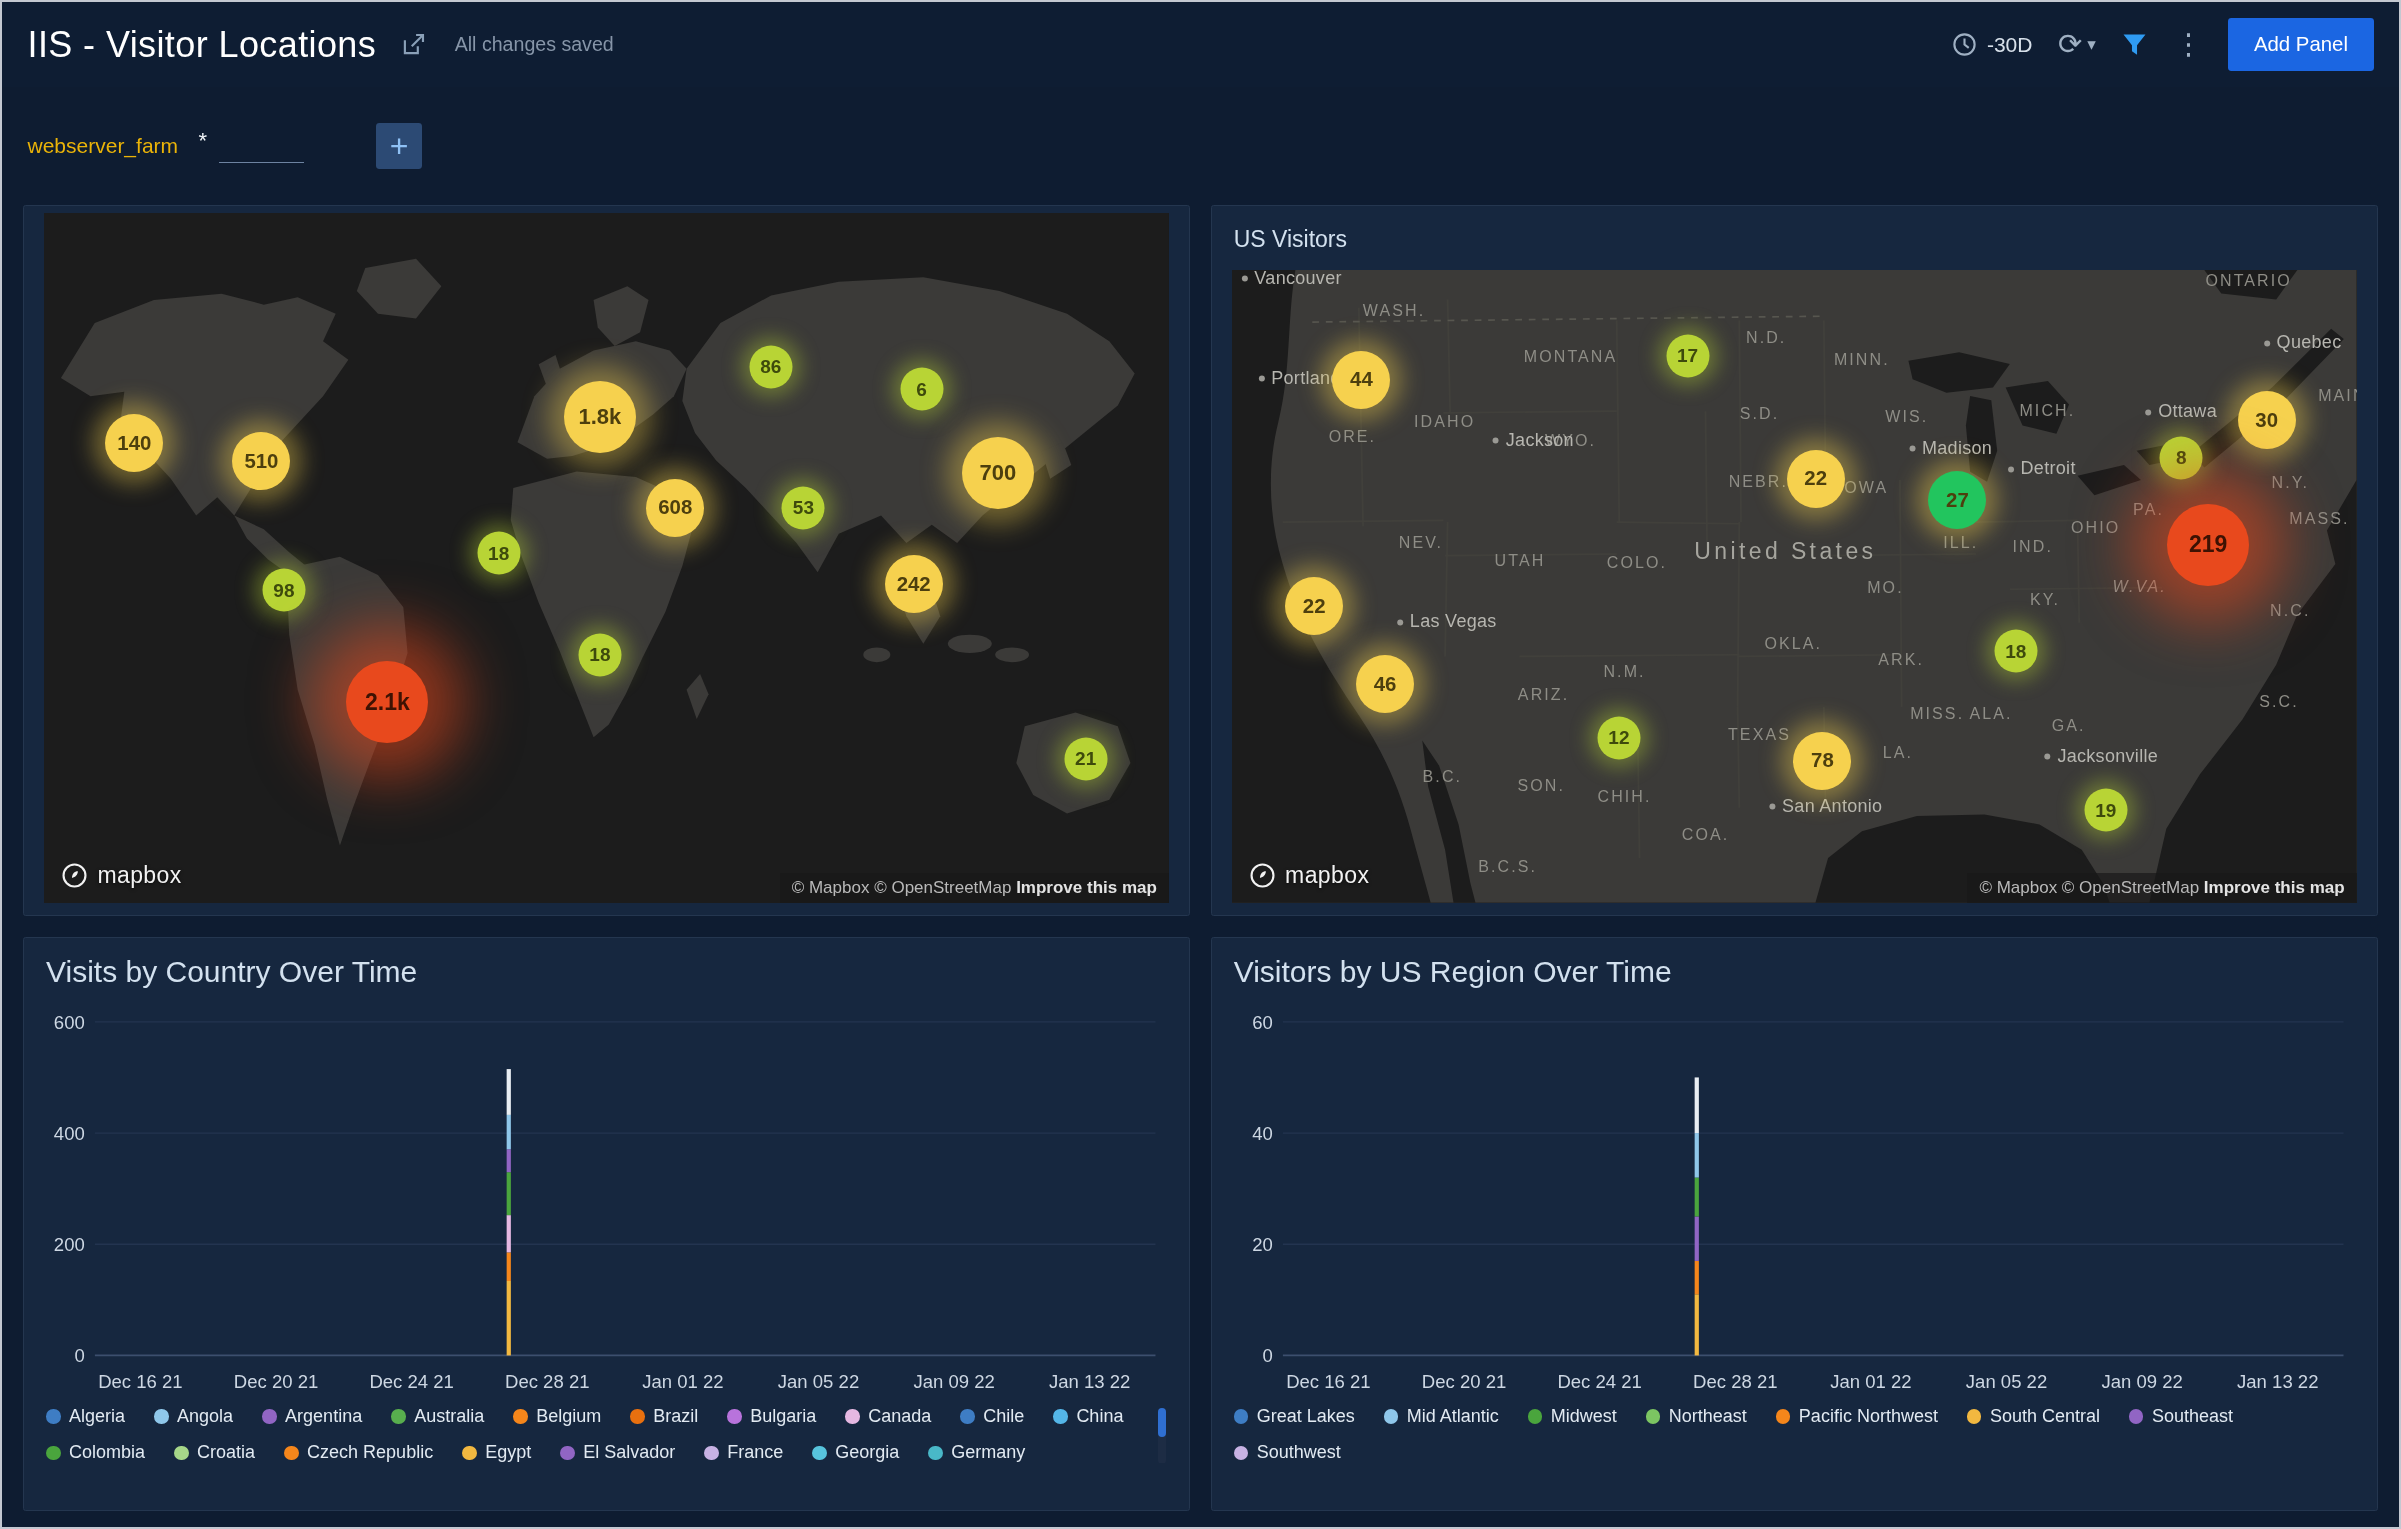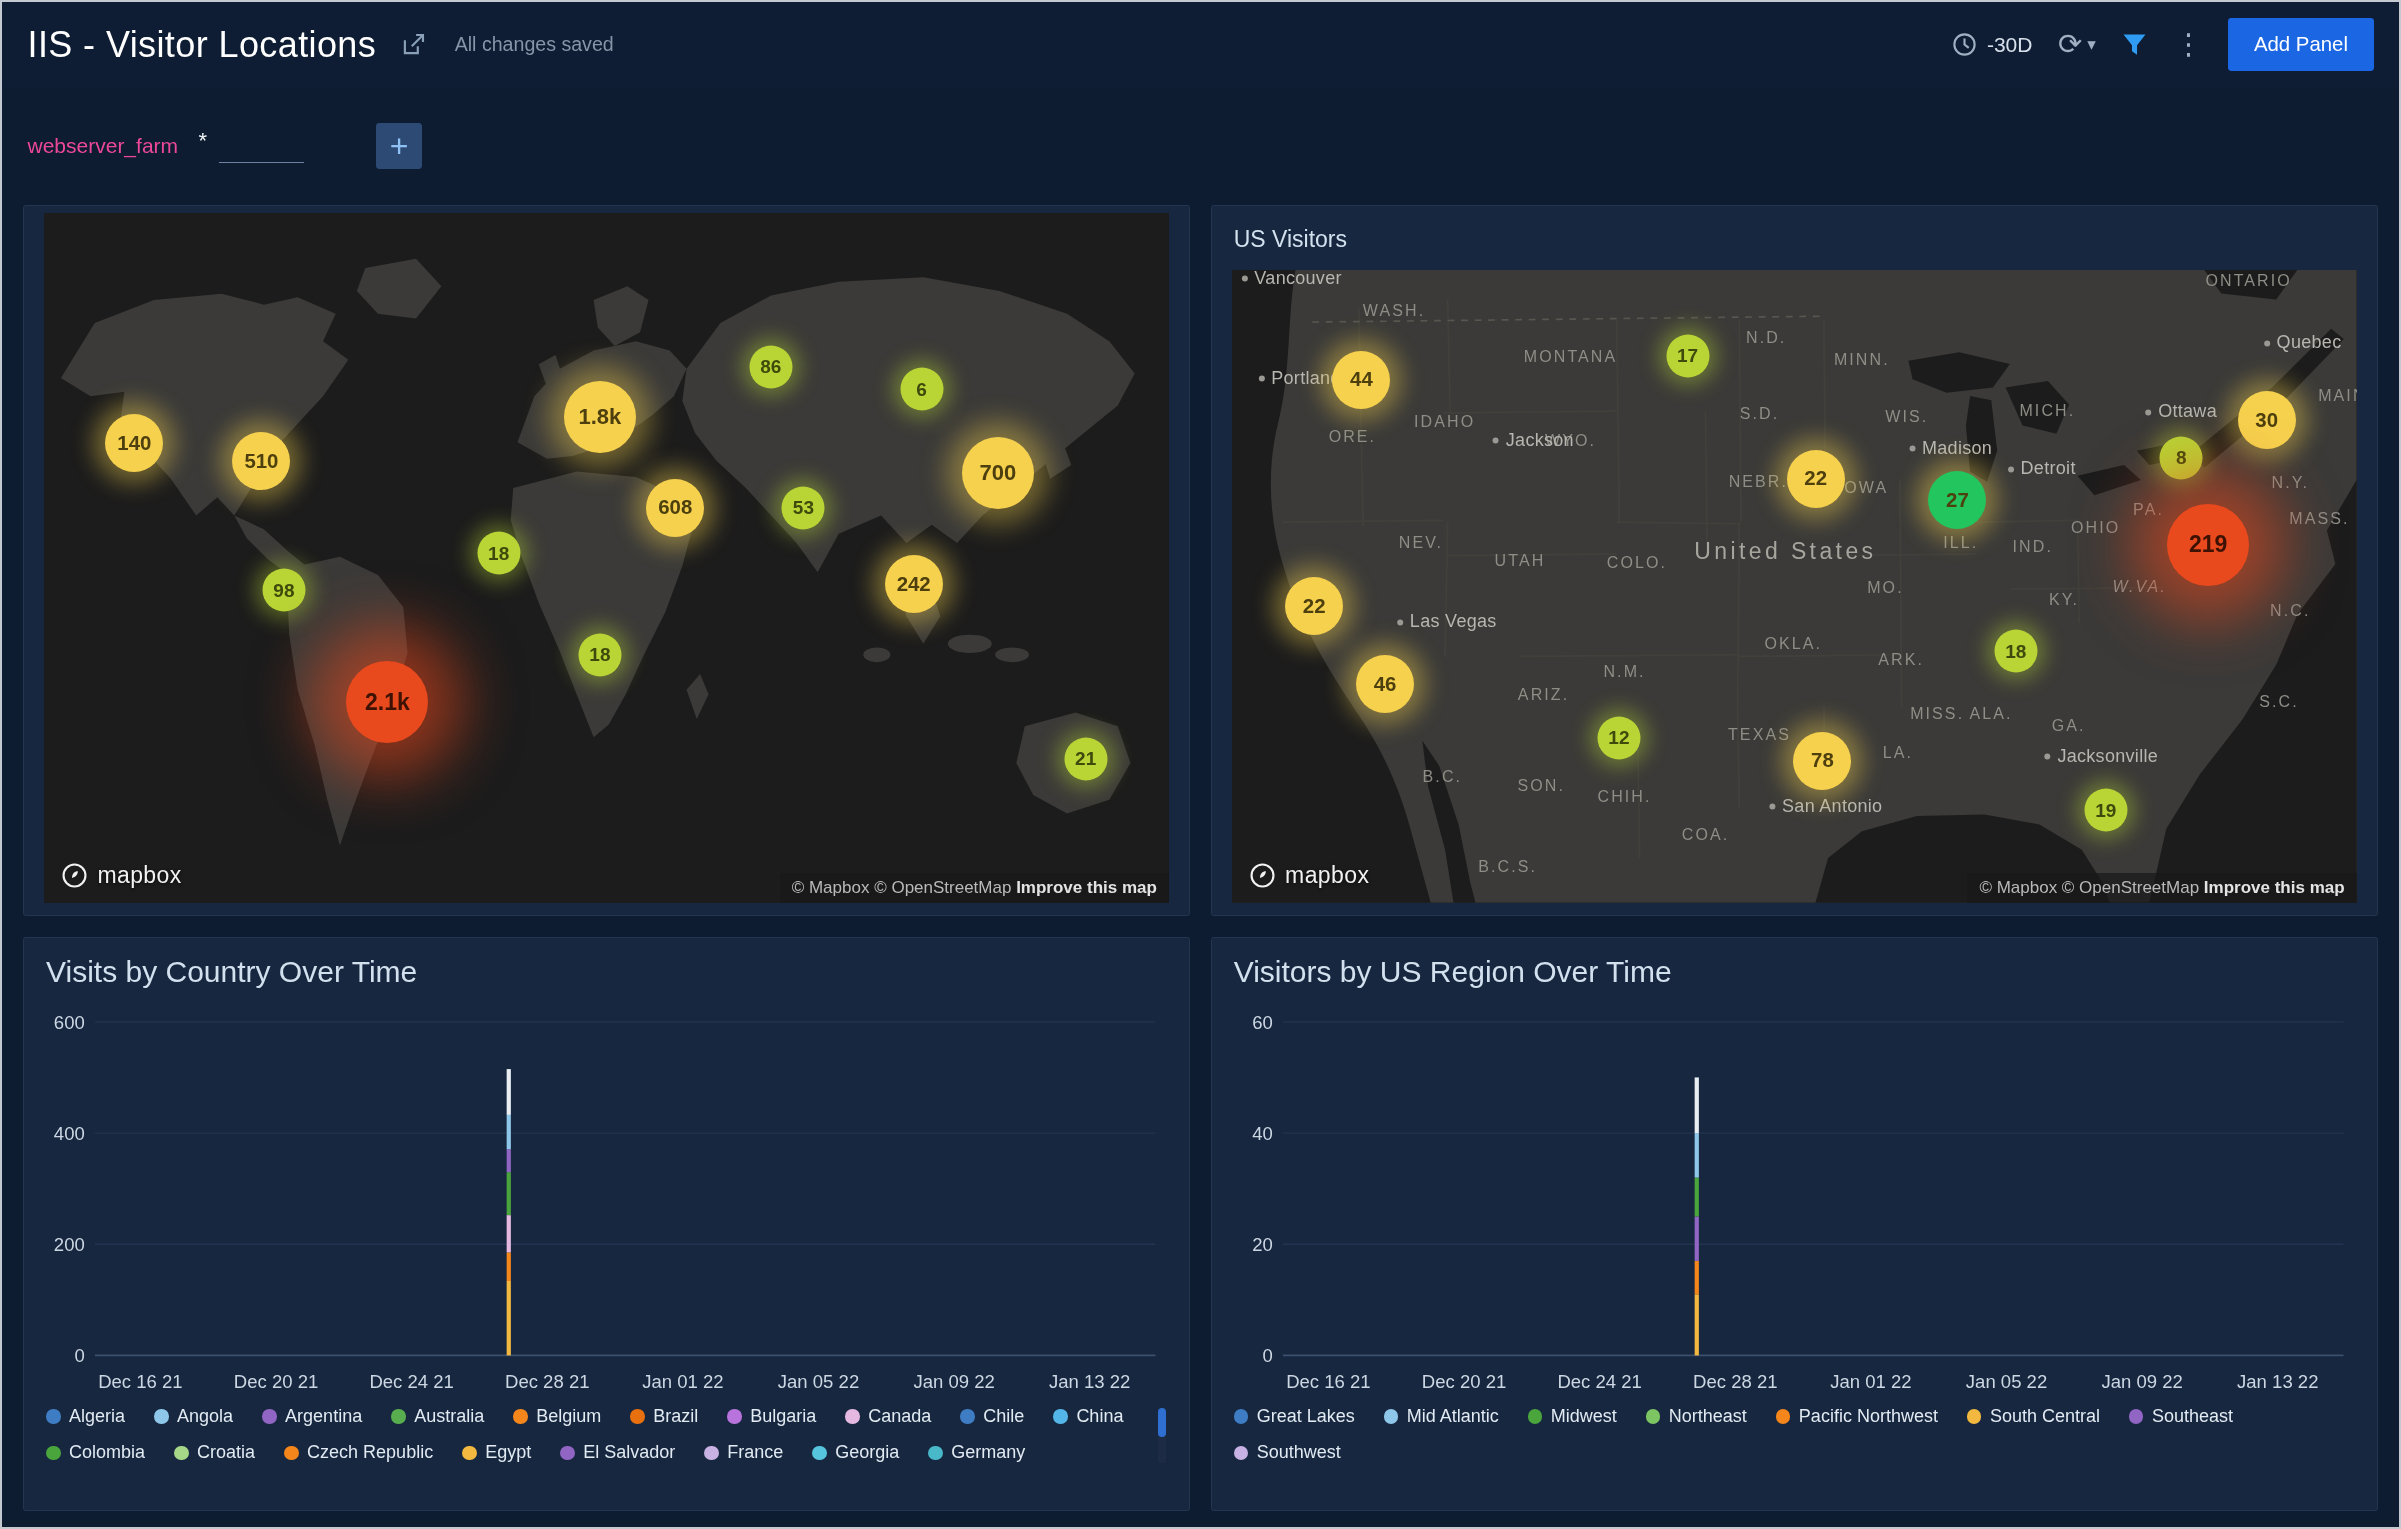--- a/index.html
+++ b/index.html
@@ -15,21 +15,21 @@
   .saved { margin-left:25.5px; color:#8695a8; font-size:19.6px; }
   .hdr-right { margin-left:auto; display:flex; align-items:center; gap:25.5px; }
   .timegrp { display:flex; align-items:center; gap:8.5px; color:#d7e0ea; font-size:21px; cursor:pointer; }
   .glyph { color:#9fb0c3; font-size:29px; line-height:1; cursor:pointer; }
   .caret { color:#9fb0c3; font-size:17px; cursor:pointer; }
   .btn-primary { background:#1b66e2; color:#fff; border:none; border-radius:3.4px;
                  height:53px; padding:0 25.5px; font-size:20.4px; font-family:inherit; cursor:pointer; }
 
   
   .filter-row { height:118px; display:flex; align-items:center; padding:0 25.5px; gap:12px; }
-  .filter-name { color:#ec4899; font-size:21px; }
+  .filter-name { color:#eab308; font-size:21px; }
   .filter-star { color:#f0f4f8; font-size:22px; margin-left:8.5px; position:relative; top:-5.1px; }
   .filter-input { display:inline-block; width:85px; height:34px; border-bottom:1.7px solid #6d83a1; cursor:text; }
   .filter-add { width:46px; height:46px; margin-left:60px; background:#2c4a74; color:#8fc1f5;
                 border:none; border-radius:3.4px; font-size:32px; line-height:1; cursor:pointer; }
 
   
   .grid { display:grid; grid-template-columns:1fr 1fr; grid-template-rows:711px 574px;
           gap:21px 20.4px; margin:0 21px; }
   .panel { background:#16273f; border:0.9px solid #24364f; border-radius:2.6px;
            display:flex; flex-direction:column; overflow:hidden; }
@@ -241,21 +241,21 @@
             <div class="mlabel state" style="left: 56.1%; top: 34.4%;">IOWA</div>
             <div class="mlabel state" style="left: 46.8%; top: 33.4%;">NEBR.</div>
             <div class="mlabel state" style="left: 30.1%; top: 27%;">WYO.</div>
             <div class="mlabel city" style="left: 26.8%; top: 26.8%;">Jackson</div>
             <div class="mlabel state" style="left: 36%; top: 46.2%;">COLO.</div>
             <div class="mlabel state" style="left: 25.6%; top: 46%;">UTAH</div>
             <div class="mlabel state" style="left: 16.8%; top: 43.1%;">NEV.</div>
             <div class="mlabel city" style="left: 19.1%; top: 55.5%;">Las Vegas</div>
             <div class="mlabel country" style="left: 49.2%; top: 44.3%;">United States</div>
             <div class="mlabel state" style="left: 58.1%; top: 50.2%;">MO.</div>
-            <div class="mlabel state" style="left: 72.3%; top: 52.1%; margin-left: 19px;">KY.</div>
+            <div class="mlabel state" style="left: 72.3%; top: 52.1%;">KY.</div>
             <div class="mlabel state" style="left: 80.7%; top: 50%; font-style: italic;">W.VA.</div>
             <div class="mlabel state" style="left: 94.1%; top: 53.8%;">N.C.</div>
             <div class="mlabel state" style="left: 93.1%; top: 60.7%; margin-top: 48px;">S.C.</div>
             <div class="mlabel state" style="left: 49.9%; top: 59%;">OKLA.</div>
             <div class="mlabel state" style="left: 59.5%; top: 61.6%;">ARK.</div>
             <div class="mlabel state" style="left: 62.7%; top: 70.1%;">MISS.</div>
             <div class="mlabel state" style="left: 67.5%; top: 70.1%;">ALA.</div>
             <div class="mlabel state" style="left: 74.4%; top: 72%;">GA.</div>
             <div class="mlabel state" style="left: 46.9%; top: 73.5%;">TEXAS</div>
             <div class="mlabel state" style="left: 34.9%; top: 63.5%;">N.M.</div>

